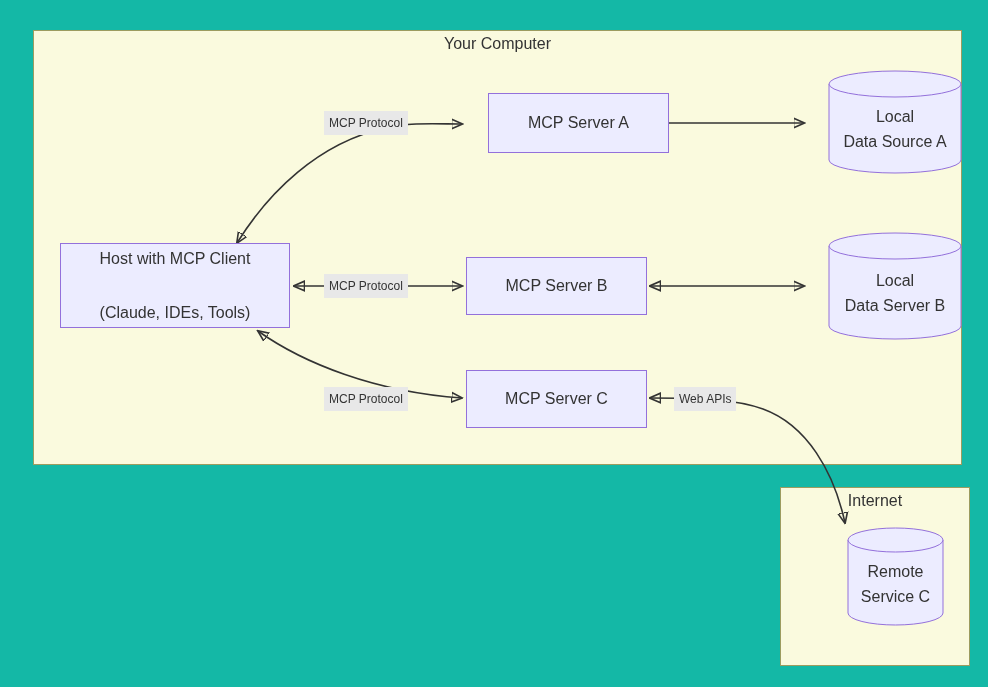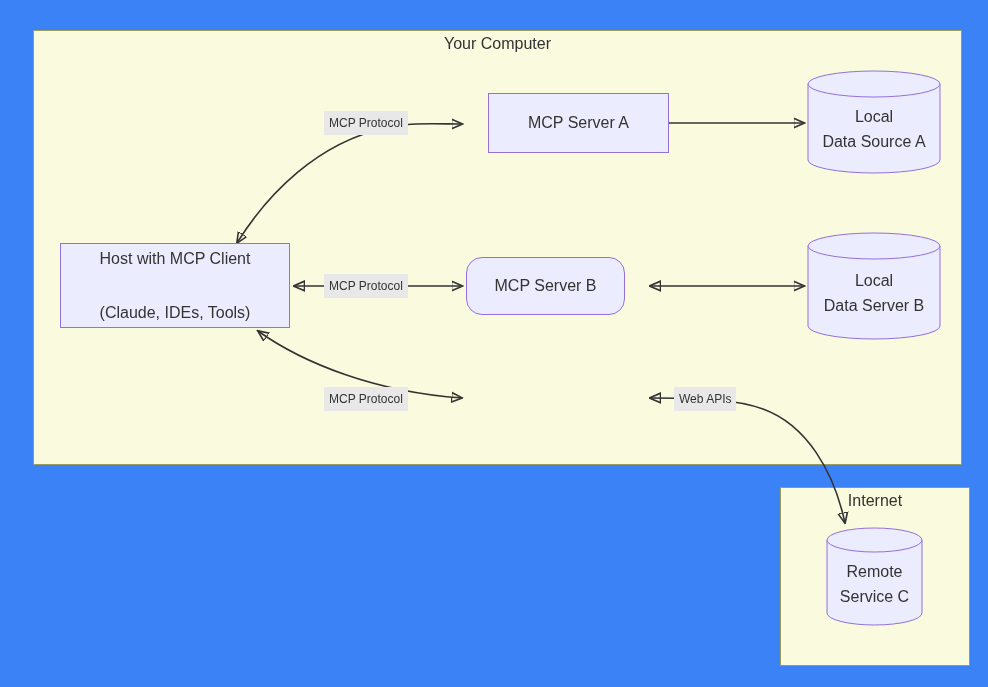--- a/index.html
+++ b/index.html
@@ -6,21 +6,21 @@
     margin: 0;
     padding: 0;
     background: #ffffff;
     font-family: "Liberation Sans", "DejaVu Sans", sans-serif;
     color: #333333;
   }
   .canvas {
     position: relative;
     width: 988px;
     height: 687px;
-    background: #3b82f6;
+    background: #14b8a6;
     overflow: hidden;
   }
   
   .group-box {
     position: absolute;
     background: #fafade;
     border: 1px solid #9c9c60;
     box-sizing: border-box;
     z-index: 0;
   }
@@ -60,27 +60,28 @@
     flex-direction: column;
     align-items: center;
     justify-content: center;
     font-size: 16px;
     line-height: 26px;
     text-align: center;
     z-index: 2;
   }
   #host     { left: 60px;  top: 243px; width: 230px; height: 85px; gap: 28px; }
   #server-a { left: 488px; top: 93px;  width: 181px; height: 60px; }
-  #server-b { left: 466px; top: 257px; width: 159px; height: 58px; border-radius: 16px; }
+  #server-b { left: 466px; top: 257px; width: 181px; height: 58px; }
   #server-c { left: 466px; top: 370px; width: 181px; height: 58px; }
 
   
   .cylinder {
     position: absolute;
     z-index: 2;
+    margin-left: 21px;
   }
   .cylinder svg { display: block; }
   .cyl-label {
     position: absolute;
     left: 0; top: 0;
     width: 100%; height: 100%;
     display: flex;
     flex-direction: column;
     align-items: center;
     justify-content: center;
@@ -139,20 +140,23 @@
   <div class="node" id="host">
     <div>Host with MCP Client</div>
     <div>(Claude, IDEs, Tools)</div>
   </div>
   <div class="node" id="server-a">
     <div>MCP Server A</div>
   </div>
   <div class="node" id="server-b">
     <div>MCP Server B</div>
   </div>
+  <div class="node" id="server-c">
+    <div>MCP Server C</div>
+  </div>
 
   <div class="cylinder" id="cyl-a">
     <svg width="134" height="104">
       <path d="M1,14 L1,90 A66,13 0 0 0 133,90 L133,14" fill="#ececff" stroke="#9370db" stroke-width="1"></path>
       <ellipse cx="67" cy="14" rx="66" ry="13" fill="#ececff" stroke="#9370db" stroke-width="1"></ellipse>
     </svg>
     <div class="cyl-label">
       <div>Local</div>
       <div>Data Source A</div>
     </div>

